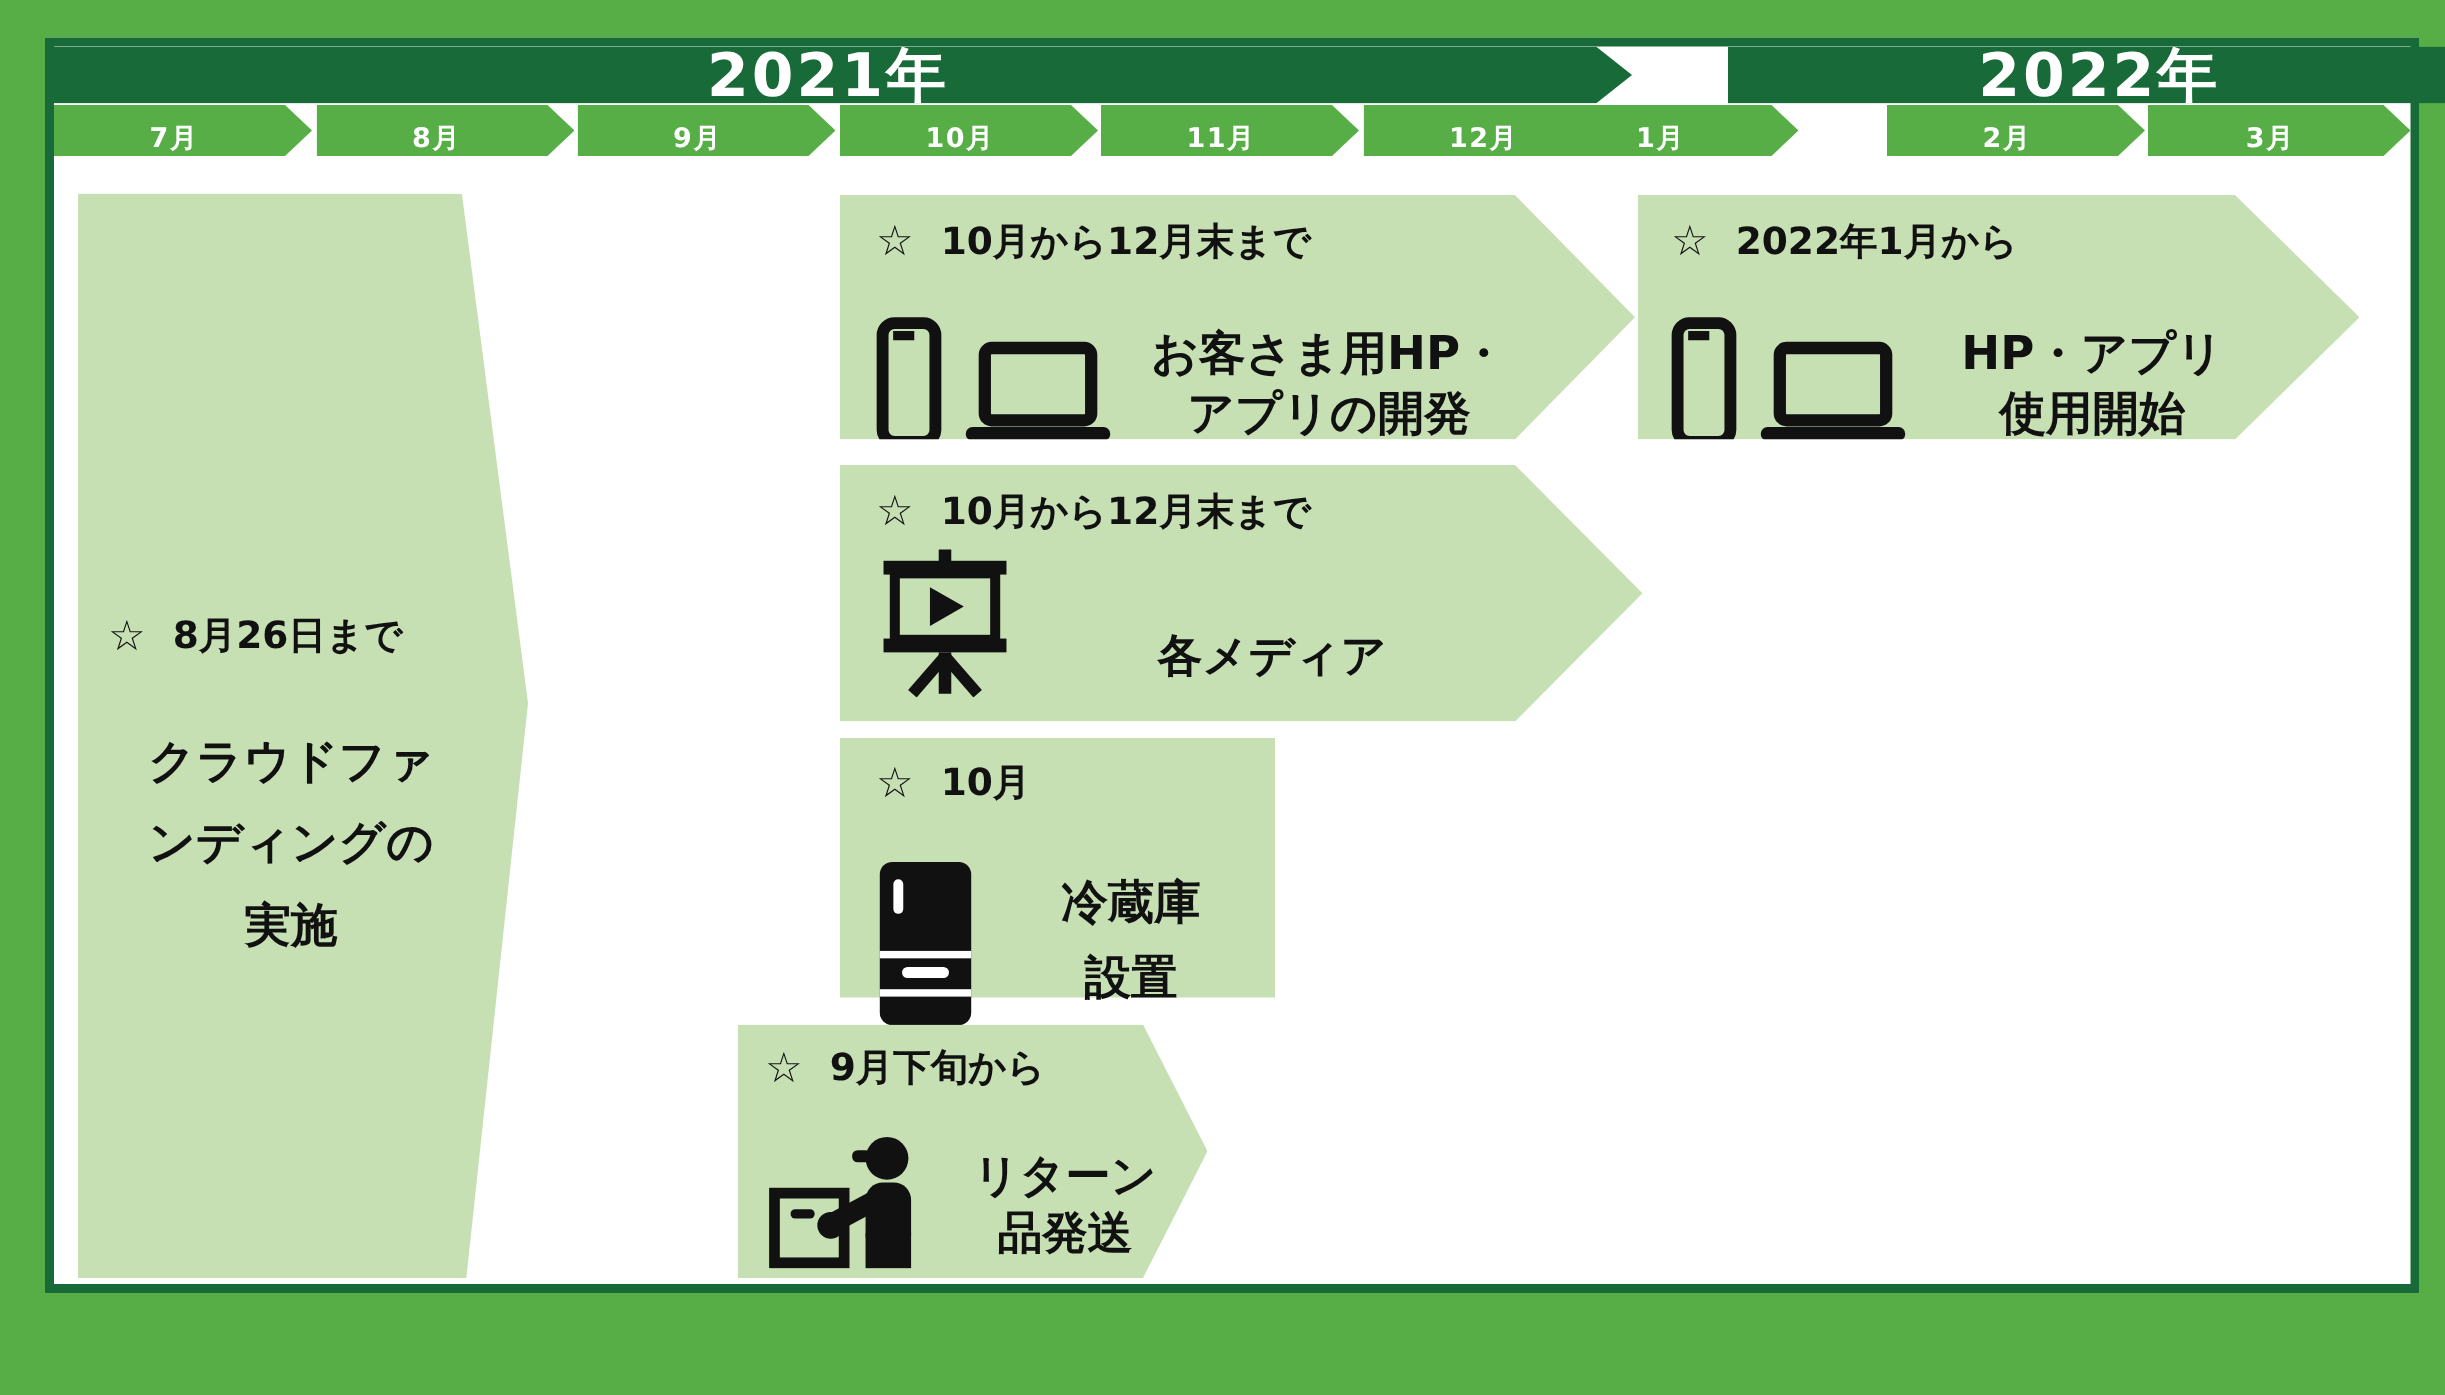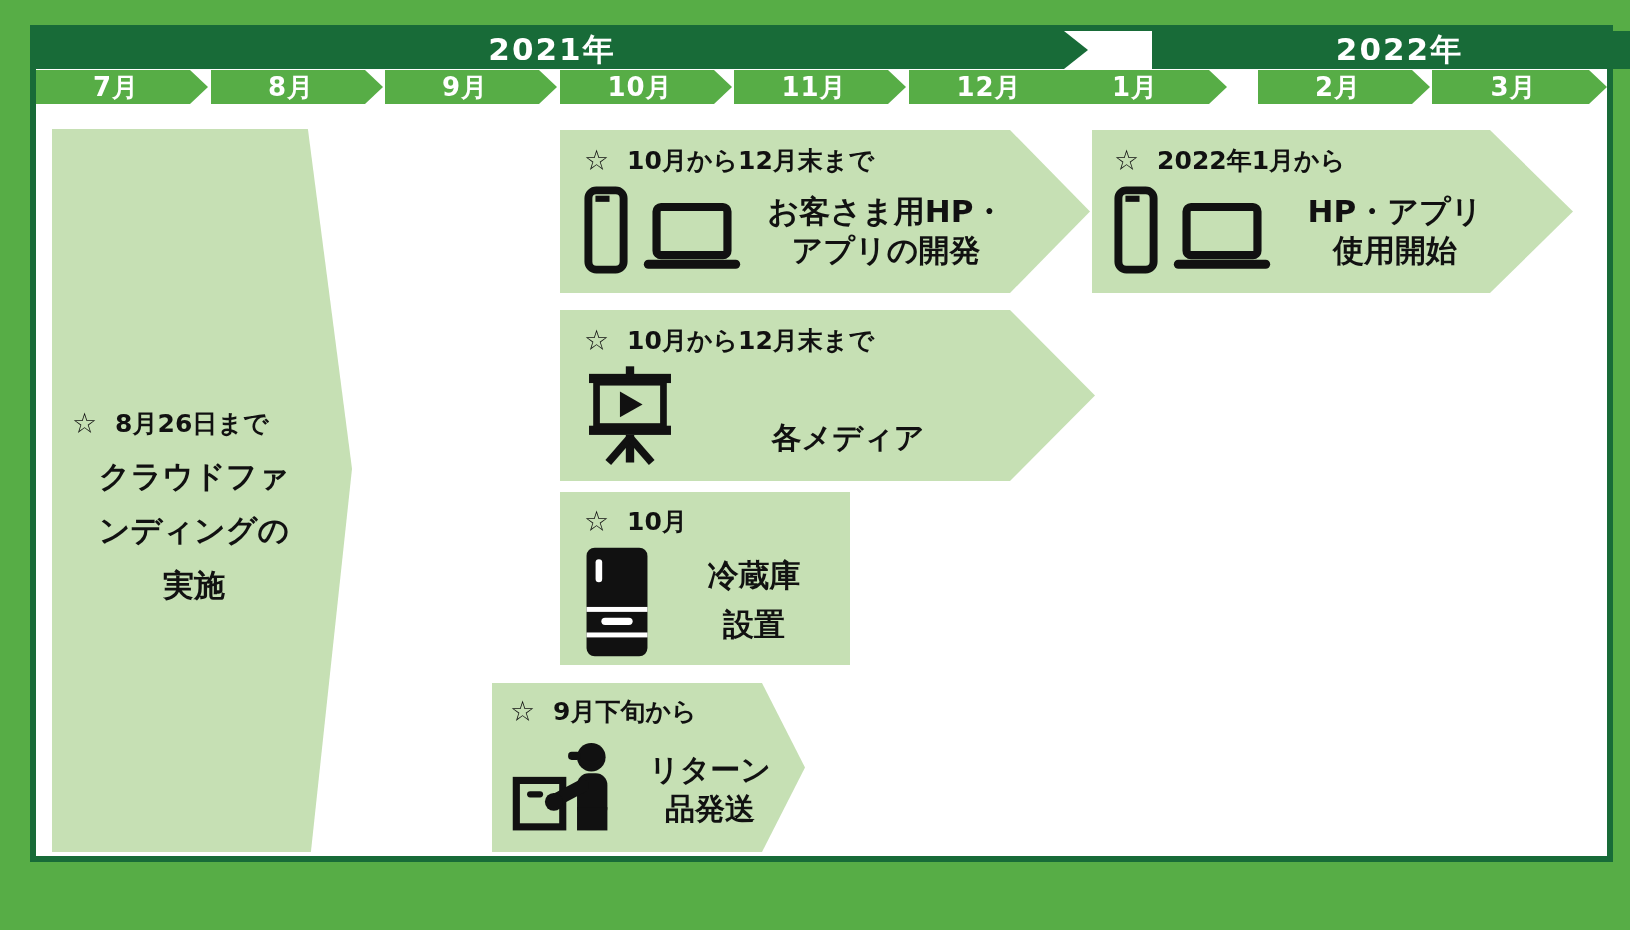--- a/index.html
+++ b/index.html
@@ -9,37 +9,37 @@
     --ink:#111111;
   }
   *{margin:0;padding:0;box-sizing:border-box;}
   html,body{width:1630px;height:930px;overflow:hidden;}
   body{font-family:"DejaVu Sans","Liberation Sans",sans-serif;}
   .canvas{position:relative;width:1630px;height:930px;background:var(--medium);}
   .board{position:absolute;left:30px;top:25px;width:1583px;height:837px;background:#ffffff;border:6px solid var(--dark);}
 
   
   .year-band{position:absolute;top:31px;height:38px;background:var(--dark);color:#fff;
-    display:flex;align-items:center;justify-content:center;font-weight:bold;font-size:31px;
+    display:flex;align-items:center;justify-content:center;font-weight:bold;font-size:40px;
     letter-spacing:2px;}
   .year-band.tip{clip-path:polygon(0 0, calc(100% - 24px) 0, 100% 50%, calc(100% - 24px) 100%, 0 100%);padding-right:20px;}
   #year-2021{left:36px;width:1052px;}
   #year-2022{left:1152px;width:515px;}
 
   
   .month-chevron{position:absolute;top:70px;height:34px;background:var(--medium);color:#fff;
-    display:flex;align-items:center;justify-content:center;font-weight:bold;font-size:26px;
+    display:flex;align-items:flex-end;justify-content:center;font-weight:bold;font-size:18px;
     clip-path:polygon(0 0, calc(100% - 18px) 0, 100% 50%, calc(100% - 18px) 100%, 0 100%);
     padding-right:12px;letter-spacing:1px;}
 
   
   .task-bar{position:absolute;background:var(--light);color:var(--ink);}
   .star-line{display:flex;align-items:center;font-weight:bold;font-size:25px;color:var(--ink);white-space:nowrap;}
   .star{font-size:28px;margin-right:18px;line-height:1;}
-  .task-text{font-weight:bold;font-size:31px;line-height:1.28;text-align:center;white-space:nowrap;}
+  .task-text{font-weight:bold;font-size:31px;line-height:1.28;text-align:center;white-space:nowrap;margin-top:32px;}
   .icon-row{display:flex;align-items:flex-end;}
 
   #bar-crowdfunding{left:52px;top:129px;width:300px;height:723px;
     clip-path:polygon(0 0, 85.3% 0, 100% 47%, 86.3% 100%, 0 100%);}
   #bar-crowdfunding .star-line{position:absolute;top:278px;left:20px;}
   #bar-crowdfunding .task-text{position:absolute;top:320px;left:0;width:272px;line-height:1.75;padding-left:12px;}
 
   #bar-hp-dev{left:560px;top:130px;width:530px;height:163px;padding:14px 0 0 24px;
     clip-path:polygon(0 0, calc(100% - 80px) 0, 100% 50%, calc(100% - 80px) 100%, 0 100%);}
   #bar-hp-dev .icon-row{margin-top:8px;}
@@ -90,21 +90,21 @@
     </div>
   <div class="month-chevron" style="left:560px;width:172px;">
       <span>10月</span>
     </div>
   <div class="month-chevron" style="left:734px;width:172px;">
       <span>11月</span>
     </div>
   <div class="month-chevron" style="left:909px;width:172px;">
       <span>12月</span>
     </div>
-  <div class="month-chevron" style="left:1055px;width:172px;">
+  <div class="month-chevron" style="left:1027px;width:172px;">
       <span>1月</span>
     </div>
   <div class="month-chevron" style="left:1258px;width:172px;">
       <span>2月</span>
     </div>
   <div class="month-chevron" style="left:1432px;width:175px;">
       <span>3月</span>
     </div>
 
   <div class="task-bar" id="bar-crowdfunding">

